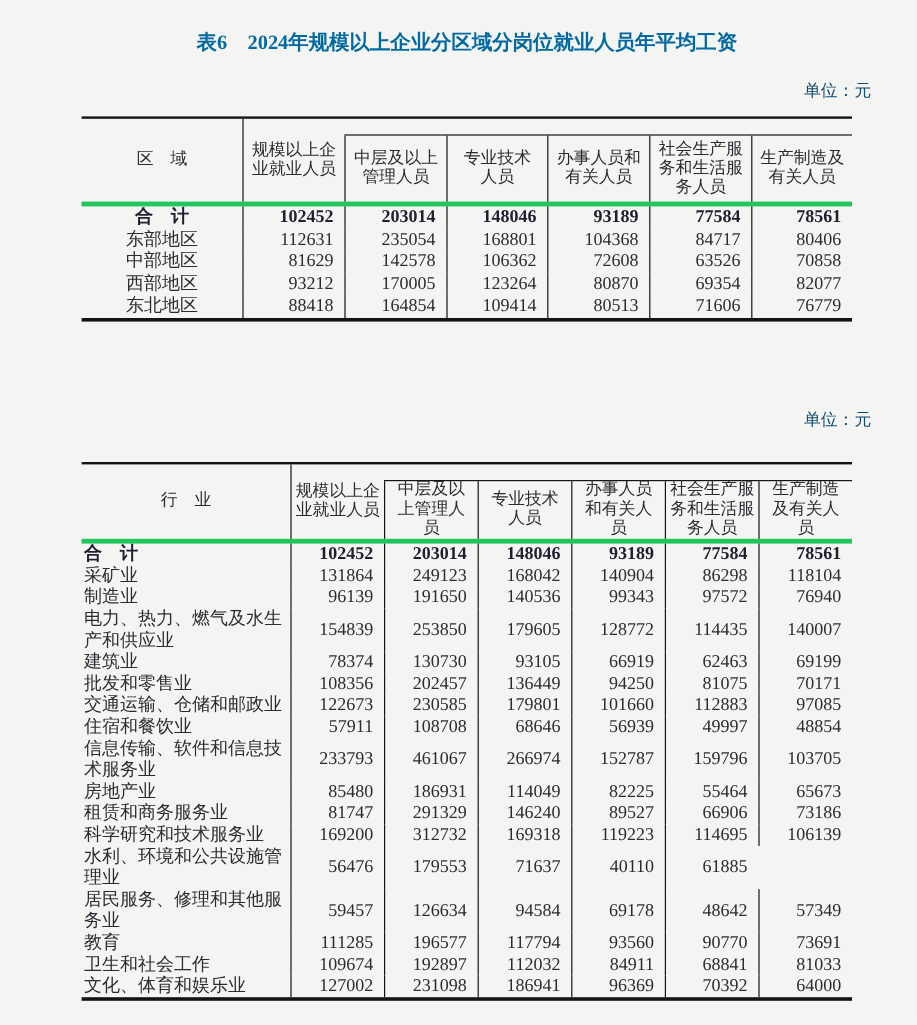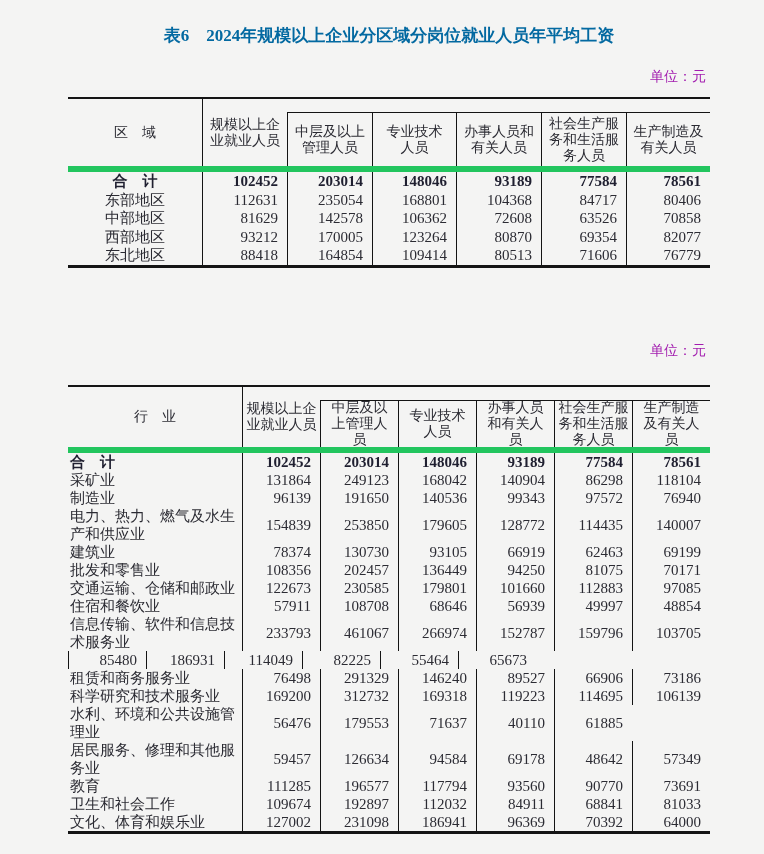--- a/index.html
+++ b/index.html
@@ -13,33 +13,33 @@
     background:#f4f4f3;
     overflow:hidden;
     color:#2b2b33;
   }
   .tbl-title{
     position:absolute;left:68px;width:642px;
     text-align:center;font-weight:bold;font-size:17px;line-height:20px;
     color:#0369a1;
   }
   .unit{
-    position:absolute;left:64px;width:642px;
-    text-align:right;font-size:14px;line-height:16px;color:#a21caf;
+    position:absolute;left:84px;width:642px;
+    text-align:right;font-size:14px;line-height:16px;color:#0c4a6e;
   }
   .tbl{
     position:absolute;left:68px;width:642px;
     box-sizing:border-box;
     font-size:15px;
   }
   
   .thead{
     display:flex;box-sizing:border-box;
     border-top:2px solid #141414;
-    border-bottom:6px solid #22c55e;
+    border-bottom:4px solid #22c55e;
   }
   .t6 .thead{height:75px;}
   .t7 .thead{height:68px;}
   .th{
     box-sizing:border-box;display:flex;align-items:center;justify-content:center;
     text-align:center;white-space:pre-line;font-size:14px;line-height:16px;
   }
   .subgroup{
     display:flex;flex:1;box-sizing:border-box;
     margin-top:13px;
@@ -247,30 +247,31 @@
         <div class="trow">
           <div class="td label c1">信息传输、软件和信息技术服务业</div>
           <div class="td num c2">233793</div>
           <div class="td num c3">461067</div>
           <div class="td num c4">266974</div>
           <div class="td num c5">152787</div>
           <div class="td num c6">159796</div>
           <div class="td num c7">103705</div>
         </div>
         <div class="trow">
+          <div class="td label c1">房地产业</div>
           <div class="td num c2">85480</div>
           <div class="td num c3">186931</div>
           <div class="td num c4">114049</div>
           <div class="td num c5">82225</div>
           <div class="td num c6">55464</div>
           <div class="td num c7">65673</div>
         </div>
         <div class="trow">
           <div class="td label c1">租赁和商务服务业</div>
-          <div class="td num c2">76498</div>
+          <div class="td num c2">81747</div>
           <div class="td num c3">291329</div>
           <div class="td num c4">146240</div>
           <div class="td num c5">89527</div>
           <div class="td num c6">66906</div>
           <div class="td num c7">73186</div>
         </div>
         <div class="trow">
           <div class="td label c1">科学研究和技术服务业</div>
           <div class="td num c2">169200</div>
           <div class="td num c3">312732</div>

